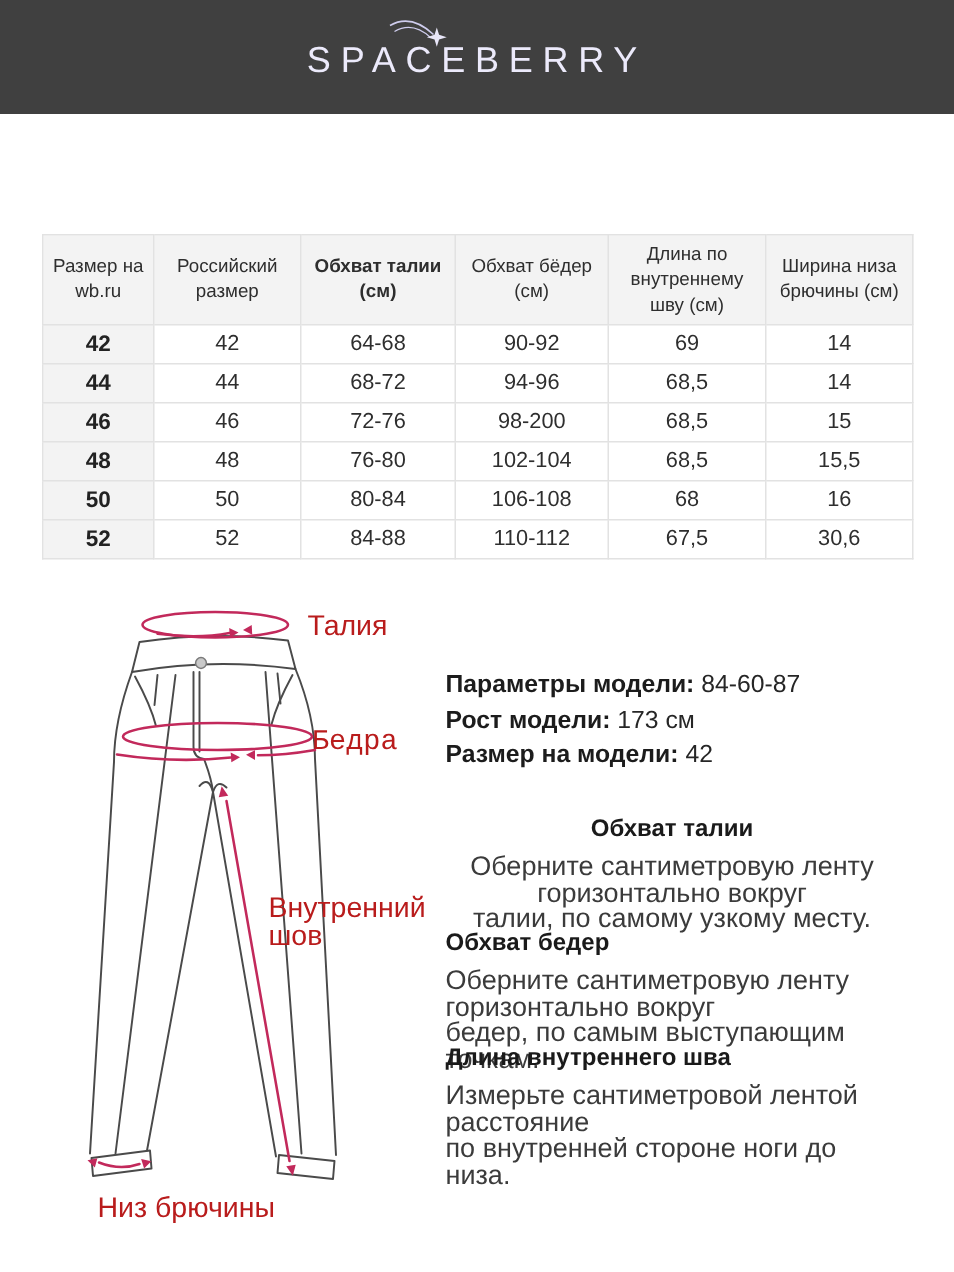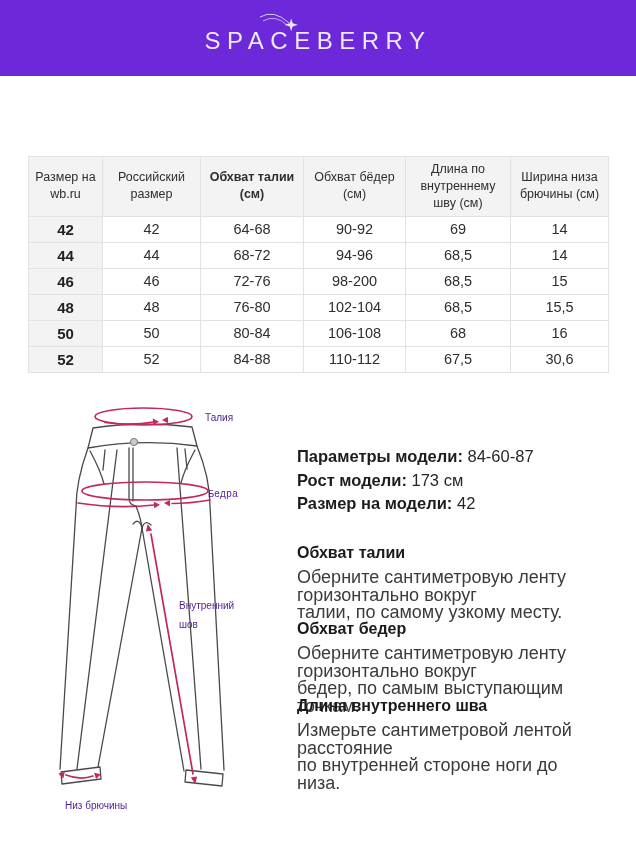--- a/index.html
+++ b/index.html
@@ -2,21 +2,21 @@
 <html><head>
 <meta charset="utf-8">
 <style>
   html,body{margin:0;padding:0;}
   body{
     width:636px;height:848px;position:relative;background:#ffffff;
     font-family:"Liberation Sans","DejaVu Sans",sans-serif;color:#2b2b2b;
     overflow:hidden;
   }
   
-  .banner{position:absolute;left:0;top:0;width:636px;height:76px;background:#6d28d9;}
+  .banner{position:absolute;left:0;top:0;width:636px;height:76px;background:#404040;}
   .logo-text{
     position:absolute;left:0;top:27px;width:100%;text-align:center;
     font-size:24px;letter-spacing:6.5px;color:#eceafb;font-weight:400;
   }
   .comet{position:absolute;left:258px;top:8px;width:48px;height:26px;}
   
   .size-table{
     position:absolute;left:28px;top:132px;width:580px;
     border-collapse:collapse;table-layout:fixed;margin-top:24px;
   }
@@ -29,32 +29,32 @@
     color:#2e2e2e;height:57px;padding:4px 2px;
   }
   .size-table td{
     font-size:14.5px;color:#2e2e2e;height:26px;padding:0 2px;background:#ffffff;
   }
   .size-table td.first{
     background:#f3f3f3;font-weight:700;font-size:15px;color:#222222;
   }
   
   .pants-svg{position:absolute;left:20px;top:390px;width:280px;height:450px;}
-  .diag-label{position:absolute;font-size:10px;color:#4c1d95;white-space:pre-line;line-height:19px;}
+  .diag-label{position:absolute;font-size:19px;color:#b91c1c;white-space:pre-line;line-height:19px;}
   .lbl-waist{left:205px;top:408px;}
   .lbl-hips{left:208px;top:485px;font-family:Liberation Mono, monospace;}
   .lbl-inseam{left:179px;top:596px;width:100px;}
   .lbl-hem{left:65px;top:796px;}
   
   .model-info{position:absolute;left:297px;top:445px;}
   .model-row{font-size:16.5px;line-height:23.6px;color:#1c1c1c;}
   .model-row .lbl{font-weight:700;}
   .model-row .val{font-weight:400;color:#262626;}
   .guide-section{position:absolute;left:297px;width:302px;}
-  .gs-1{top:544px;}
+  .gs-1{top:544px;text-align:center;}
   .gs-2{top:620px;}
   .gs-3{top:697px;}
   .guide-title{font-size:16px;font-weight:700;color:#1a1a1a;margin:0 0 7px 0;}
   .guide-text{font-size:18px;line-height:17.5px;color:#3b3b3b;margin:0;white-space:pre-line;}
 </style>
 </head>
 <body>
 
 <div class="banner">
   <svg class="comet" viewBox="0 0 48 26">

